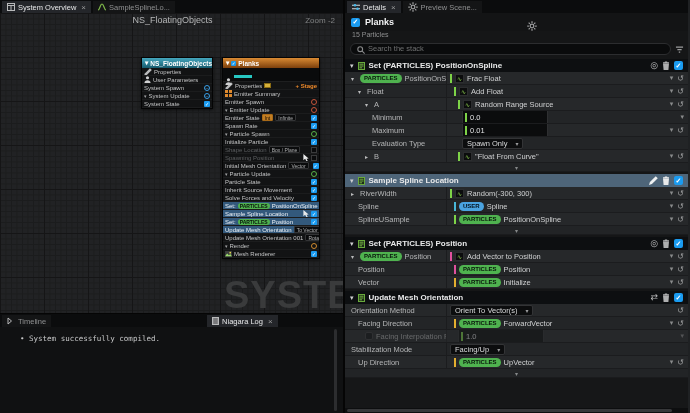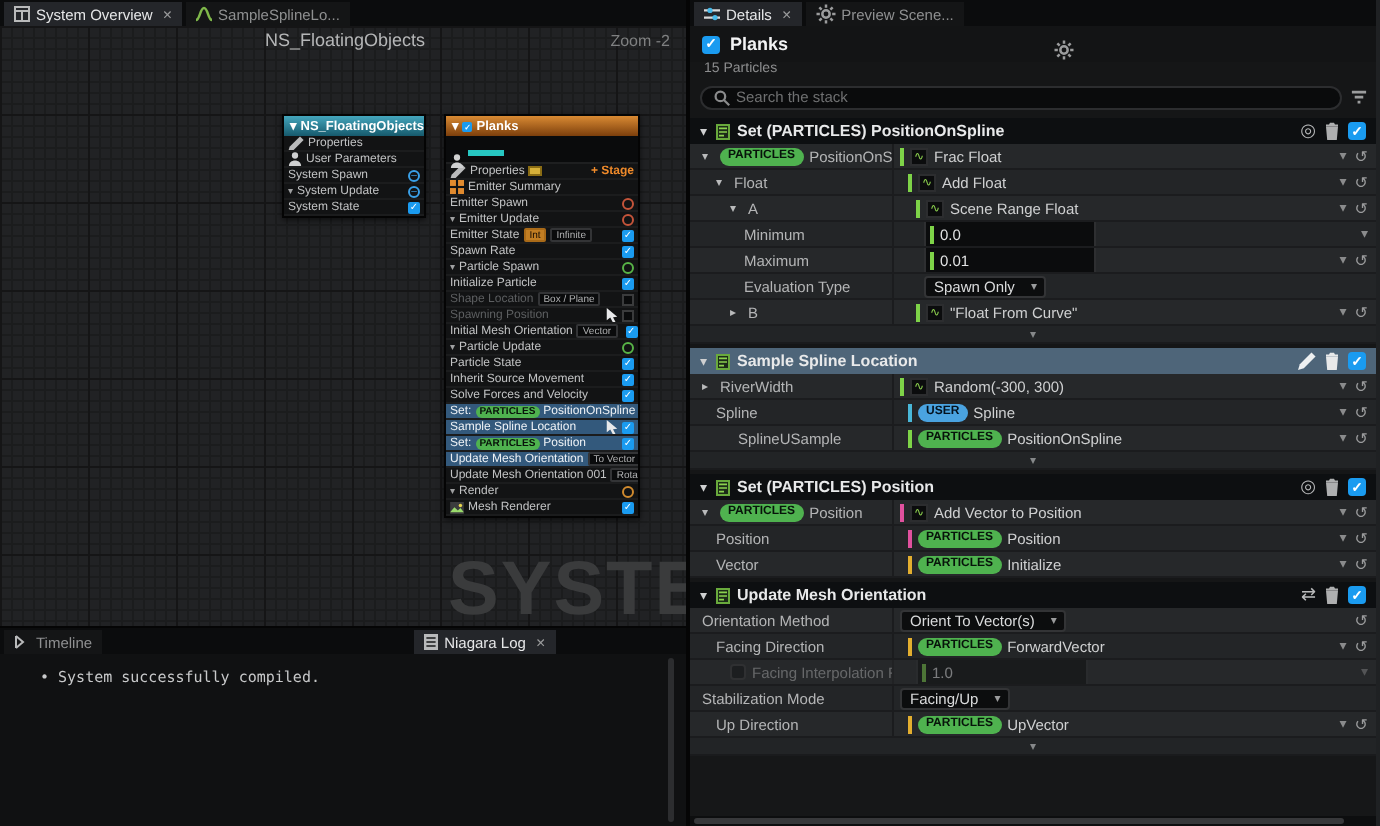--- a/index.html
+++ b/index.html
@@ -493,21 +493,21 @@
         </div>
         <div class="srow">
           <div class="scol-label" style="padding-left: 20px;">
             <span class="larrow">▾</span>
             <span>A</span>
           </div>
           <div class="scol-value" style="padding-left: 11px;">
             <span style="display: flex; align-items: center; gap: 3px;">
               <span class="vbar green"></span>
               <span class="fxicon">∿</span>
-              <span>Scene Range Float</span>
+              <span>Random Range Source</span>
             </span>
           </div>
           <div class="scol-icons">
             <span class="rchev">▾</span>
             <span class="rreset">↺</span>
           </div>
         </div>
         <div class="srow alt">
           <div class="scol-label" style="padding-left: 27px;">
             <span>Minimum</span>
@@ -622,21 +622,21 @@
               <span class="pill blue">USER</span>
               <span>Spline</span>
             </span>
           </div>
           <div class="scol-icons">
             <span class="rchev">▾</span>
             <span class="rreset">↺</span>
           </div>
         </div>
         <div class="srow">
-          <div class="scol-label" style="padding-left: 24px;">
+          <div class="scol-label" style="padding-left: 13px;">
             <span>SplineUSample</span>
           </div>
           <div class="scol-value" style="padding-left: 7px;">
             <span style="display: flex; align-items: center; gap: 3px;">
               <span class="vbar green"></span>
               <span class="pill green">PARTICLES</span>
               <span>PositionOnSpline</span>
             </span>
           </div>
           <div class="scol-icons">

